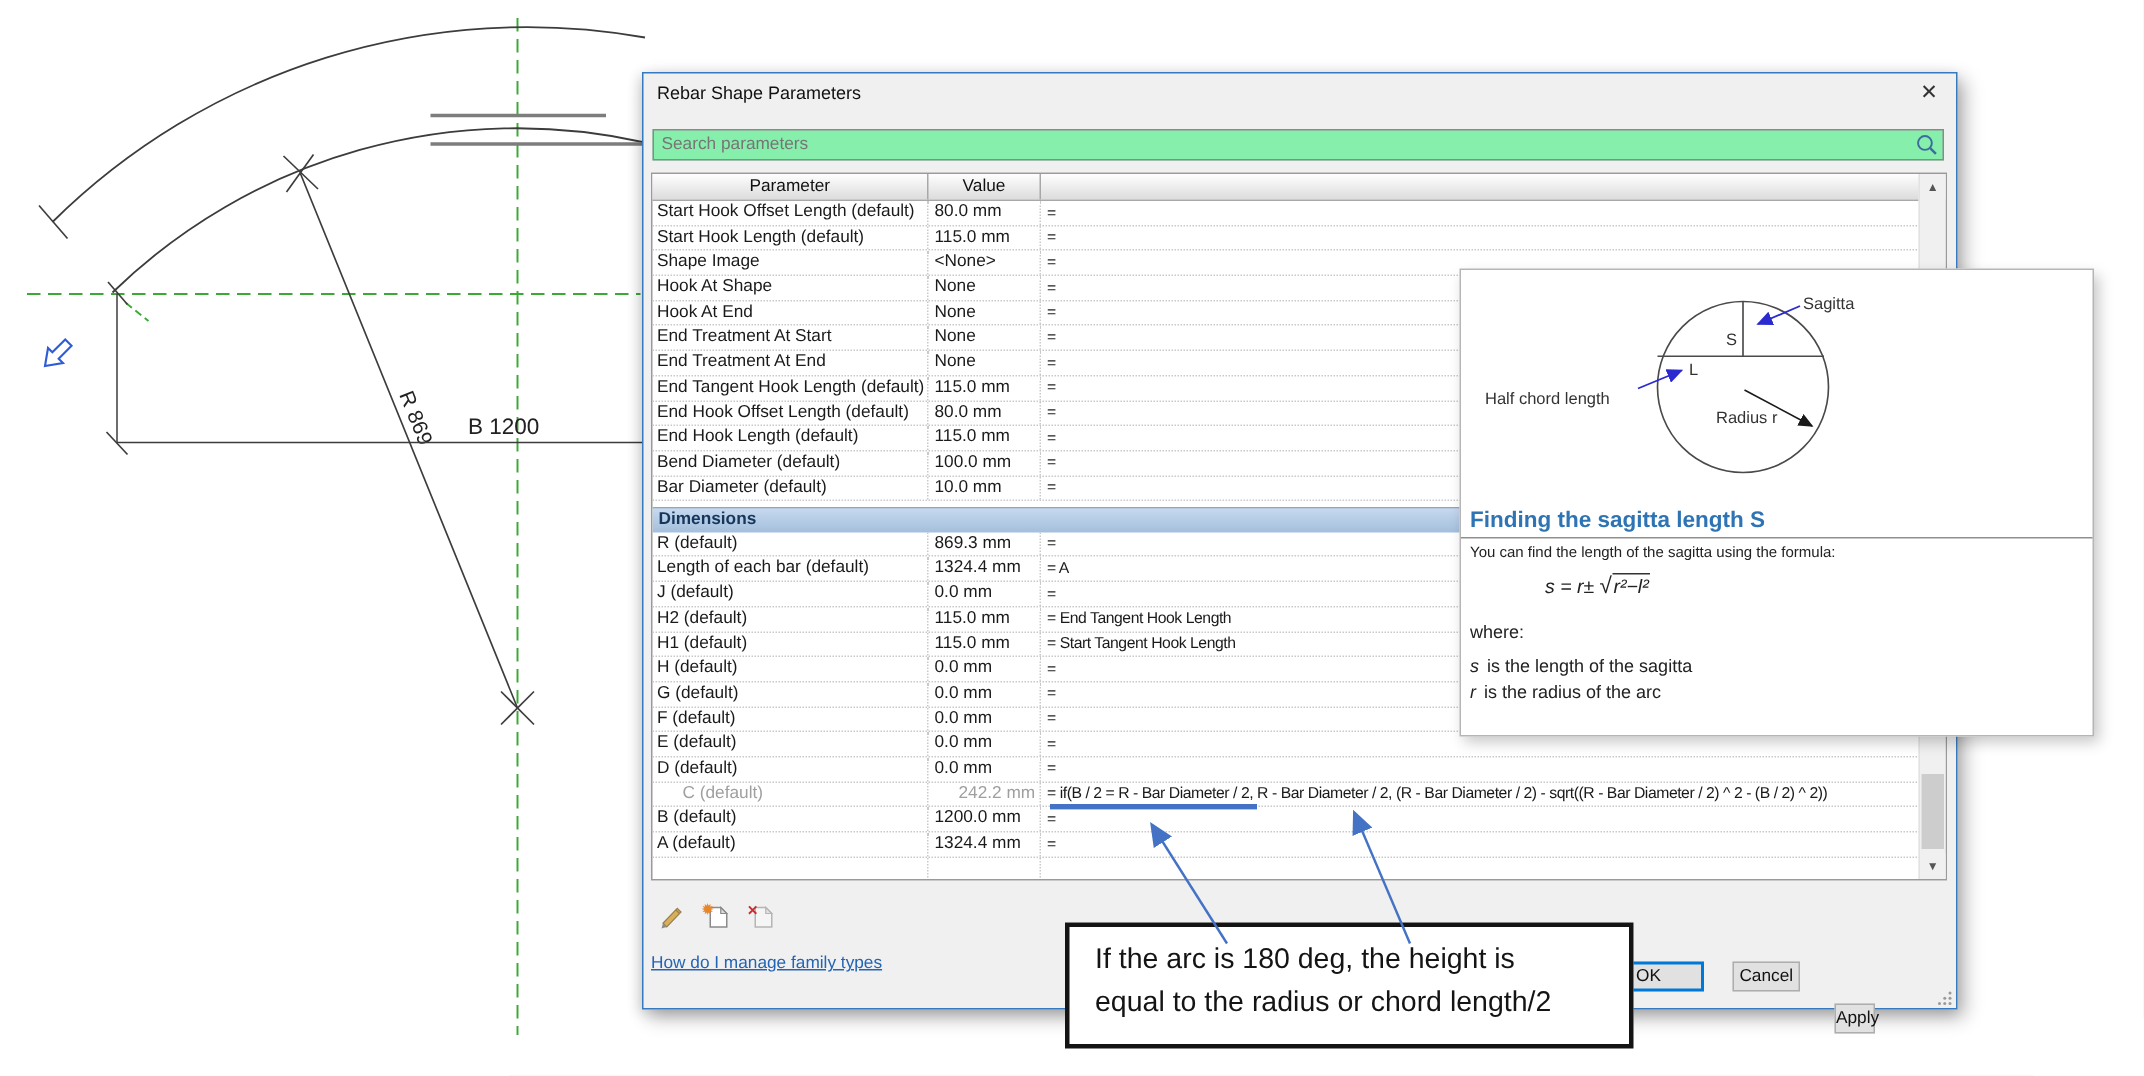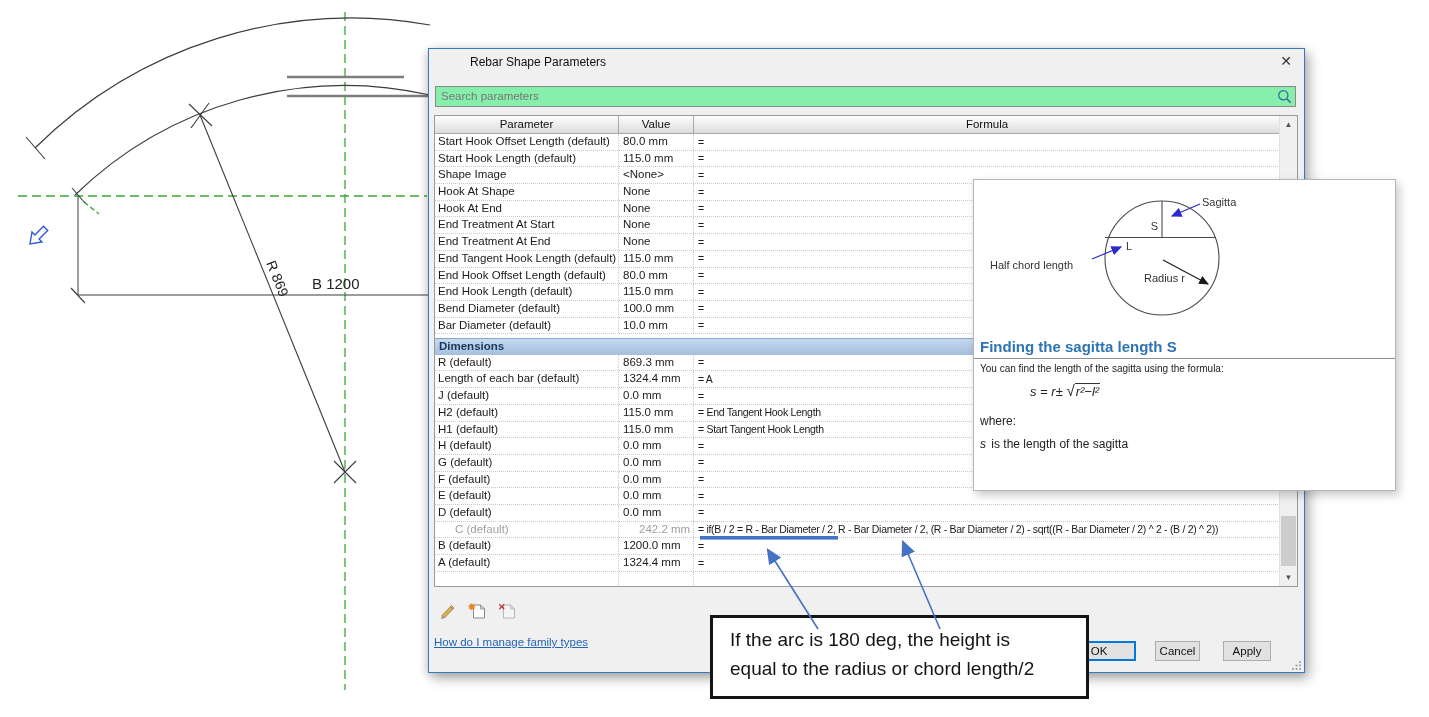--- a/index.html
+++ b/index.html
@@ -13,21 +13,21 @@
   #bg-svg{position:absolute;left:0;top:0;z-index:1;}
 
   
   .dialog{
     position:absolute;left:428px;top:48px;width:875px;height:623px;
     background:#f0f0f0;border:1px solid #3579c0;
     box-shadow:4px 5px 12px rgba(0,0,0,.32), -2px 2px 8px rgba(0,0,0,.12);
     z-index:10;
   }
   .titlebar{position:absolute;left:0;top:0;right:0;height:26px;}
-  .dlg-title{position:absolute;left:9px;top:6px;font-size:12px;color:#111;margin-left:32px;}
+  .dlg-title{position:absolute;left:9px;top:6px;font-size:12px;color:#111;}
   .dlg-close{position:absolute;right:9px;top:4px;font-size:14px;color:#333;width:18px;text-align:center;cursor:pointer;}
   .searchbox{
     position:absolute;left:6px;top:37px;width:859px;height:19px;
     background:#86efac;border:1px solid #8a8a8a;
   }
   .search-ph{position:absolute;left:5px;top:3px;font-size:11.5px;color:#767676;}
   .search-ico{position:absolute;right:3px;top:2px;}
 
   
   .ptable{
@@ -58,21 +58,21 @@
   .sb-thumb{position:absolute;left:1px;top:400px;width:15px;height:50px;background:#cdcdcd;cursor:pointer;}
 
   
   .tools{position:absolute;left:9px;top:552px;display:flex;gap:10px;}
   .tool{width:20px;height:20px;cursor:pointer;}
   .help-link{position:absolute;left:5px;top:587px;font-size:11.5px;color:#2464b4;text-decoration:underline;cursor:pointer;}
   .btn{position:absolute;top:592px;height:20px;box-sizing:border-box;background:#e1e1e1;border:1px solid #adadad;
     font-size:11.5px;color:#111;text-align:center;padding-top:3px;cursor:pointer;}
   .btn-ok{left:633px;width:74px;border:2px solid #0078d7;padding-top:2px;}
   .btn-cancel{left:726px;width:45px;}
-  .btn-apply{left:794px;width:48px;}
+  .btn-apply{left:794px;width:27px;margin-top:28px;}
   .grip{position:absolute;right:2px;bottom:2px;width:10px;height:10px;}
 
   
   .sagitta{
     position:absolute;left:973px;top:179px;width:423px;height:312px;background:#fff;
     border:1px solid #b5b5b5;box-sizing:border-box;z-index:20;
     box-shadow:3px 4px 9px rgba(0,0,0,.22);
   }
   .sag-diagram{position:absolute;left:0;top:0;}
   .sag-heading{position:absolute;left:0;top:158px;width:100%;box-sizing:border-box;
@@ -137,21 +137,20 @@
     <svg class="search-ico" width="15" height="15" viewBox="0 0 15 15">
       <circle cx="6.3" cy="6.3" r="4.6" fill="none" stroke="#3e6b9e" stroke-width="1.3"></circle>
       <line x1="9.8" y1="9.8" x2="13.6" y2="13.6" stroke="#3e6b9e" stroke-width="1.6"></line>
     </svg>
   </div>
 
   <div class="ptable">
     <div class="thead">
       <div class="th th-param">Parameter</div>
       <div class="th th-value">Value</div>
-      <div class="th th-formula">Formula</div>
     </div>
     <div class="tbody">
       <div id="param-rows">
           <div class="trow">
             <div class="c-param">Start Hook Offset Length (default)</div>
             <div class="c-value">80.0 mm</div>
             <div class="c-formula">=</div>
           </div>
           <div class="trow">
             <div class="c-param">Start Hook Length (default)</div>
@@ -348,20 +347,21 @@
   </svg>
   <div class="sag-heading">Finding the sagitta length S</div>
   <div class="sag-intro">You can find the length of the sagitta using the formula:</div>
   <div class="sag-formula">
     <span>s = r±</span>
     <span class="sqrt-sign">√</span><span class="radicand">r²−l²</span>
   </div>
   <div class="sag-where">where:</div>
   <div class="sag-defs" id="sagitta-defs">
       <div><i>s</i> is the length of the sagitta</div>
+      <div><i>r</i> is the radius of the arc</div>
     </div>
 </div>
 
 <div class="callout">
   <div>If the arc is 180 deg, the height is</div>
   <div>equal to the radius or chord length/2</div>
 </div>
 
 <svg id="anno-svg" width="410" height="185" viewBox="690 515 410 185">
   <defs>

